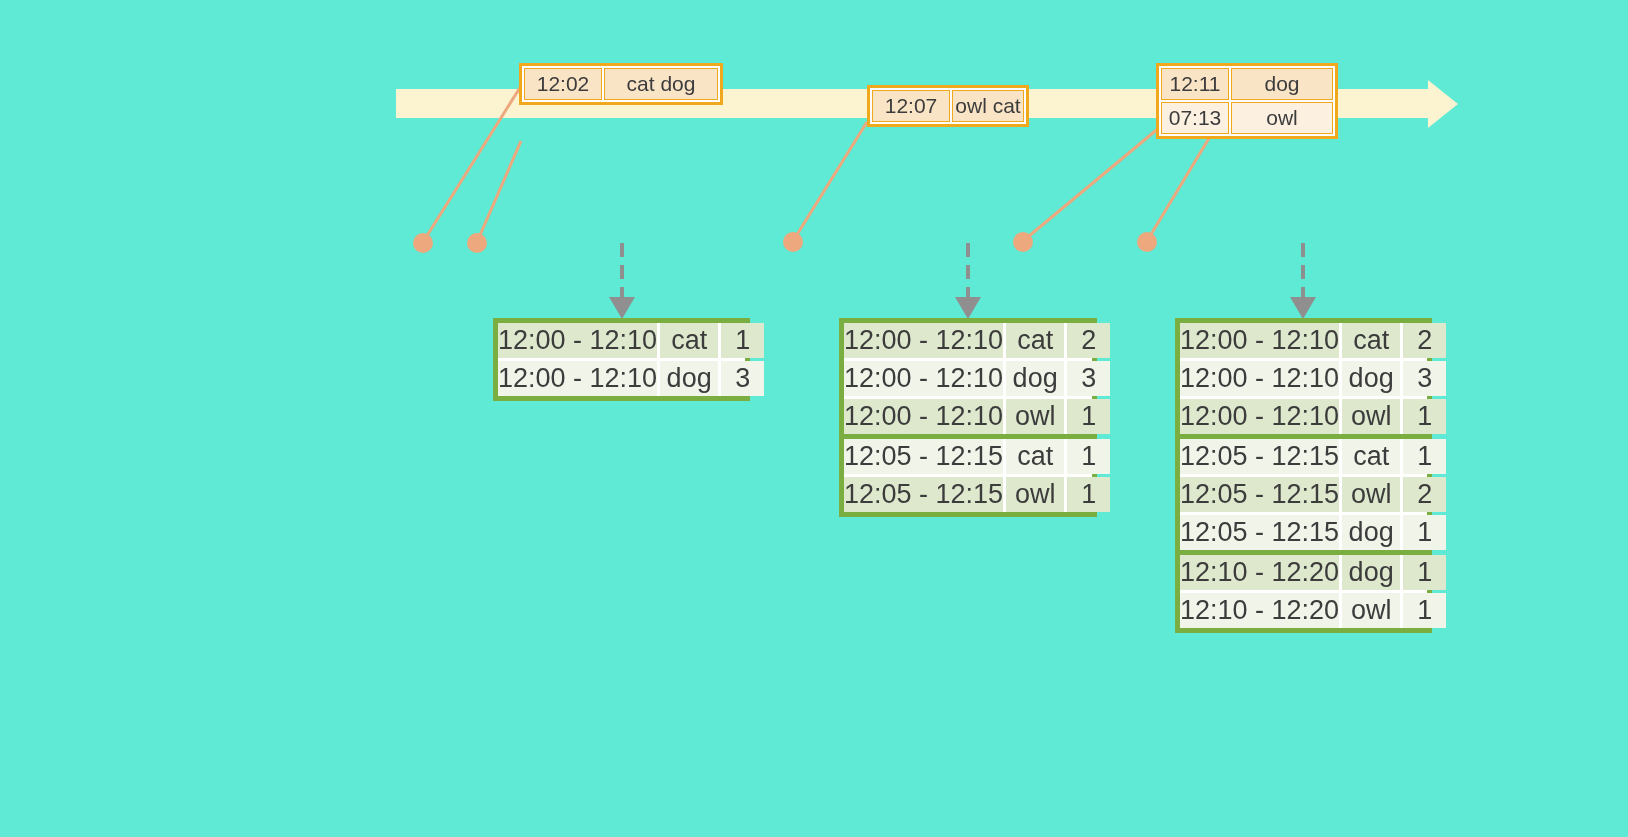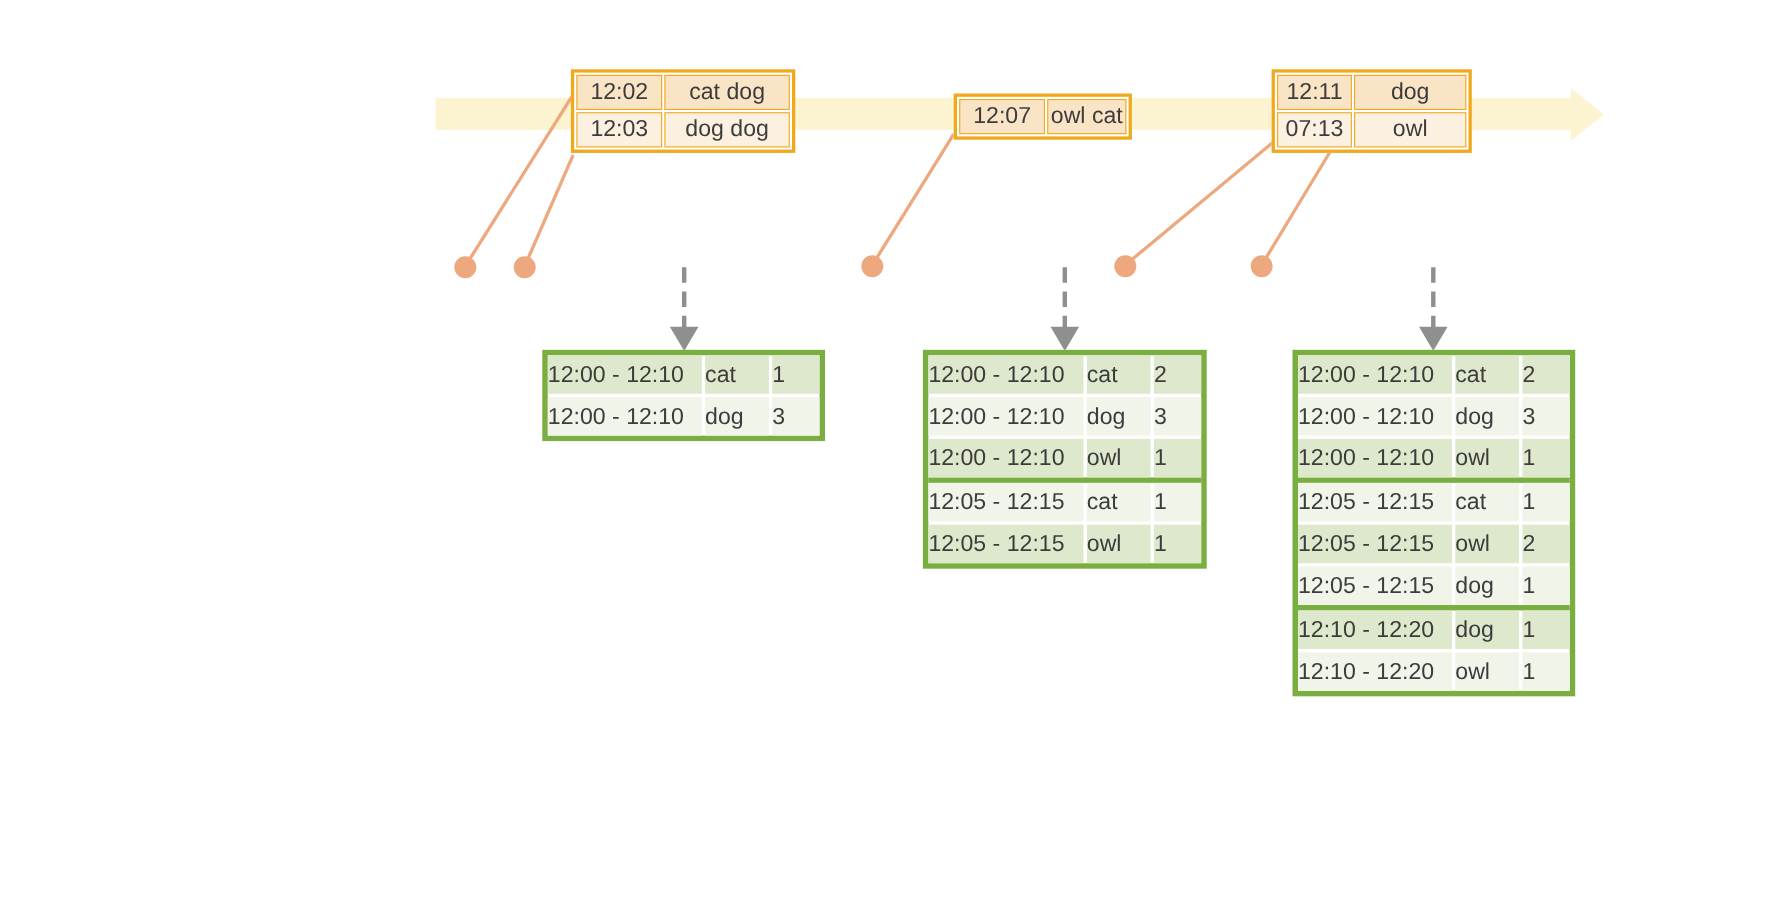--- a/index.html
+++ b/index.html
@@ -1,17 +1,17 @@
 <!DOCTYPE html>
 <html style="--timeline-fill: #FCF3D1; --event-border: #F0A81C; --event-row-fill-1: #FAE4C6; --event-row-fill-2: #FCF1E1; --result-border: #7BAE41; --result-row-fill-1: #DEE8CD; --result-row-fill-2: #F0F4E9; --connector: #EDA87D; --arrow-gray: #8F8F8F; --text: #3C3C3C;"><head>
 <meta charset="utf-8">
 <style>
   html,body{margin:0;padding:0;background:#000;}
   #canvas{
-    position:relative;width:1628px;height:837px;background:#ffffff;overflow:hidden;
+    position:relative;width:1628px;height:837px;background:#5eead4;overflow:hidden;
     font-family:"Liberation Sans", sans-serif;color:var(--text,#3C3C3C);
   }
   #deco{position:absolute;left:0;top:0;}
   .timeline-bar{fill:var(--timeline-fill);}
   .timeline-head{fill:var(--timeline-fill);}
   .c-line{stroke:var(--connector);stroke-width:3;fill:none;}
   .c-dot{fill:var(--connector);}
   .t-line{stroke:var(--arrow-gray);stroke-width:4;fill:none;stroke-dasharray:14 8;}
   .t-head{fill:var(--arrow-gray);}
 
@@ -37,21 +37,21 @@
     position:absolute;box-sizing:border-box;
     border:5px solid var(--result-border);background:#fff;
   }
   .r-row{
     display:grid;grid-template-columns:1fr 58px 43px;column-gap:3px;
     height:35px;margin-top:3px;
   }
   .r-row:first-child{margin-top:0;}
   .r-row.group-start{margin-top:0;border-top:5px solid var(--result-border);}
   .r-cell{
-    line-height:35px;font-size:21px;white-space:nowrap;
+    text-align:center;line-height:35px;font-size:27px;white-space:nowrap;
   }
   .r-row.group-start .r-cell{line-height:35px;}
   .r-fill-0{background:var(--result-row-fill-1);}
   .r-fill-1{background:var(--result-row-fill-2);}
 </style>
 </head>
 <body>
 
 <div id="canvas">
 
@@ -77,24 +77,20 @@
     <line class="t-line" x1="968" y1="243" x2="968" y2="299"></line>
     <polygon class="t-head" points="955,297 981,297 968,319"></polygon>
     <line class="t-line" x1="1303" y1="243" x2="1303" y2="299"></line>
     <polygon class="t-head" points="1290,297 1316,297 1303,319"></polygon>
   </svg>
 
   <div class="event-table et-1" style="left:519px;top:63px;width:204px;">
       <div class="e-row">
         <div class="e-cell time e-fill-0">12:02</div>
         <div class="e-cell words e-fill-0">cat dog</div>
-      </div>
-      <div class="e-row">
-        <div class="e-cell time e-fill-1">12:03</div>
-        <div class="e-cell words e-fill-1">dog dog</div>
       </div>
     </div>
   <div class="event-table et-2" style="left:867px;top:85px;width:162px;">
       <div class="e-row">
         <div class="e-cell time e-fill-0">12:07</div>
         <div class="e-cell words e-fill-0">owl cat</div>
       </div>
     </div>
   <div class="event-table et-3" style="left:1156px;top:63px;width:182px;">
       <div class="e-row">

